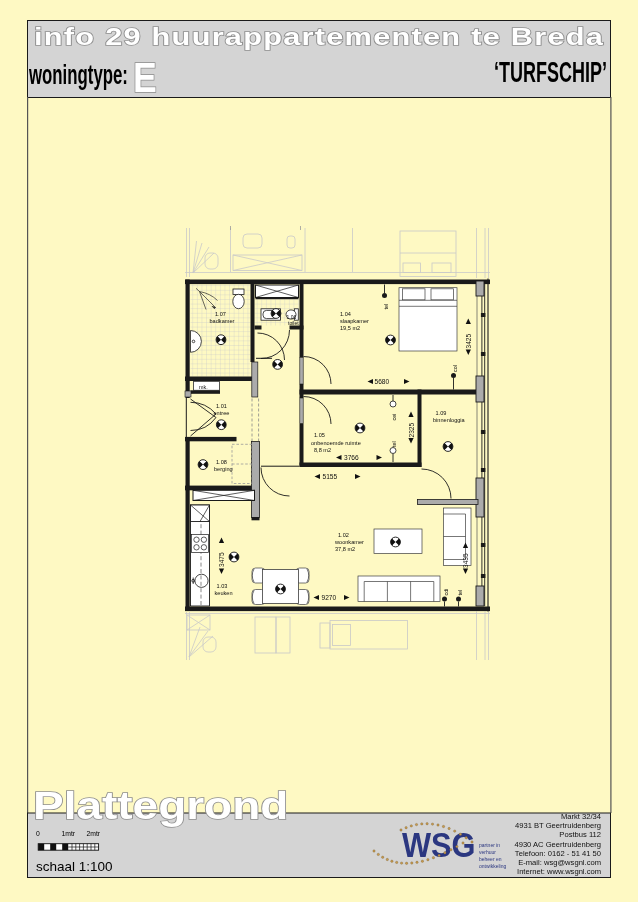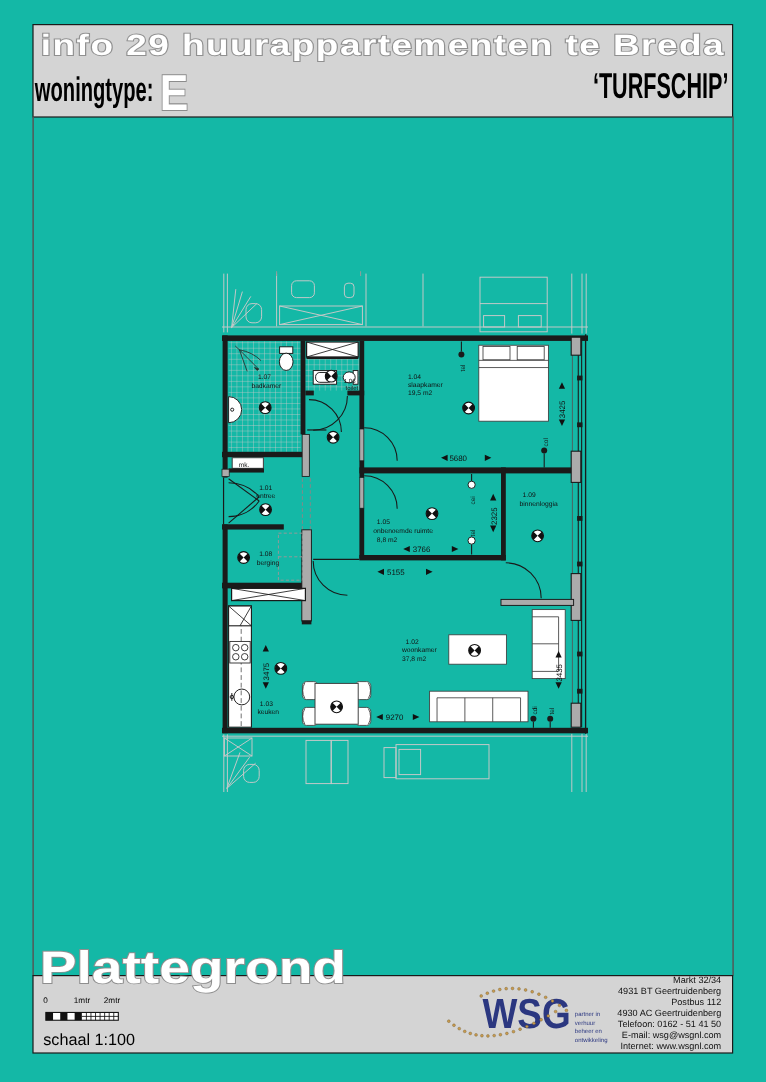--- a/index.html
+++ b/index.html
@@ -1,16 +1,16 @@
 <!DOCTYPE html>
 <html><head>
 <meta charset="utf-8">
 <style>
   html,body{margin:0;padding:0;background:#fff;}
-  .page{position:relative;width:638px;height:902px;background:#14b8a6;overflow:hidden;
+  .page{position:relative;width:638px;height:902px;background:#fef9c3;overflow:hidden;
         font-family:"Liberation Sans", sans-serif;}
   svg{position:absolute;left:0;top:0;}
   text{font-family:"Liberation Sans", sans-serif;}
 </style>
 </head>
 <body>
 <div class="page">
 <svg width="638" height="902" viewBox="0 0 638 902">
 <defs>
   <pattern id="tiles" width="4.6" height="4.6" patternUnits="userSpaceOnUse">

